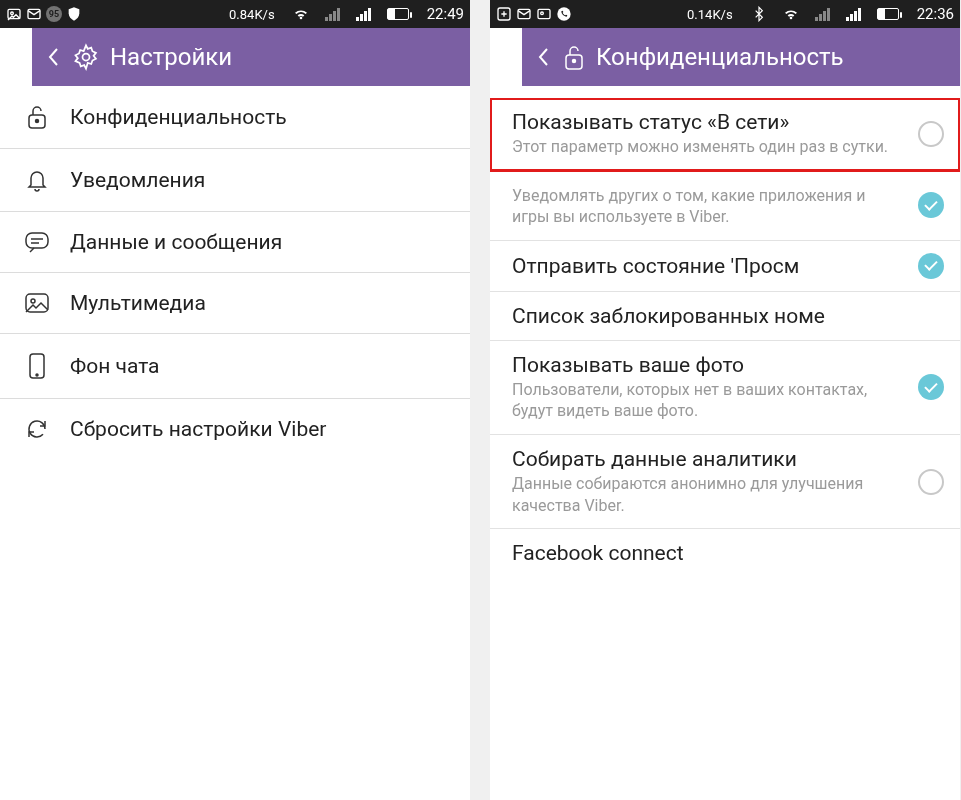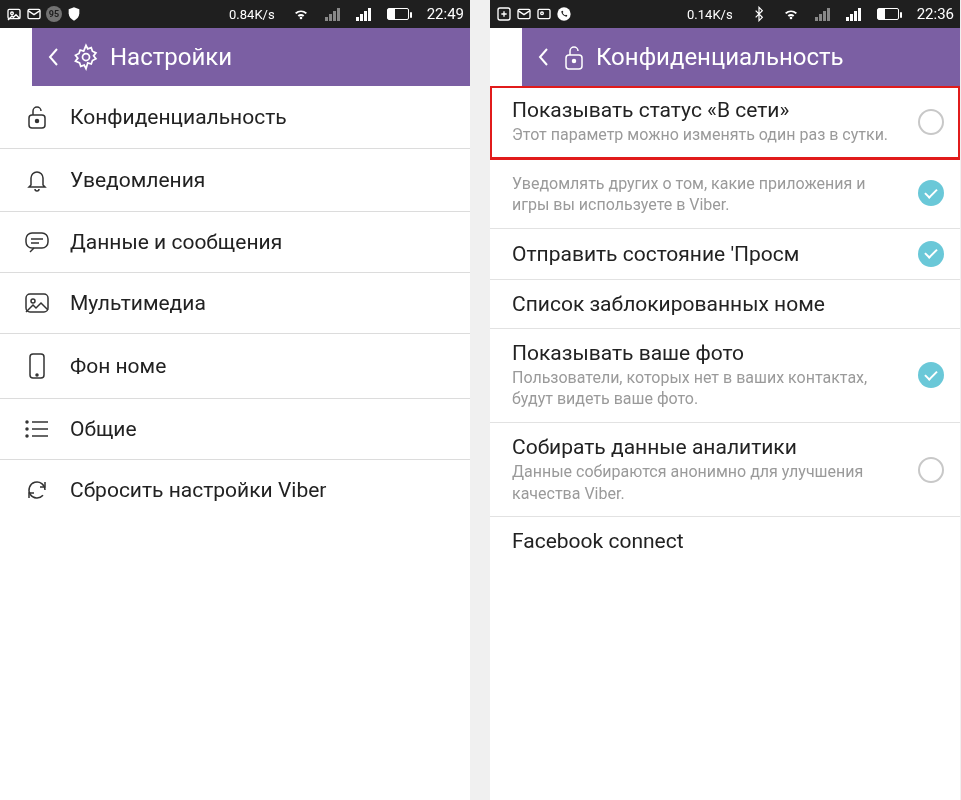--- a/index.html
+++ b/index.html
@@ -61,20 +61,21 @@
     padding: 18px 22px;
     border-bottom: 1px solid #dcdcdc;
     font-size: 21px;
     color: #222;
   }
   .settings-item .iconwrap { width: 30px; display:flex; justify-content:center; }
   .privacy-list {
     flex: 1;
     overflow: hidden;
     background: #fff;
+    margin-top: 12px;
   }
   .p-item {
     border-bottom: 1px solid #e2e2e2;
     padding: 12px 16px 12px 22px;
     display: flex;
     align-items: center;
     gap: 12px;
     position: relative;
   }
   .p-item .textcol { flex: 1; min-width: 0; }
@@ -223,34 +224,21 @@
         </span>
       <span>Мультимедиа</span>
     </div>
     <div class="settings-item">
       <span class="iconwrap">
           <svg width="20" height="28" viewBox="0 0 20 28" fill="none" stroke="#333" stroke-width="1.5">
             <rect x="3" y="2" width="14" height="24" rx="3"></rect>
             <circle cx="10" cy="23" r="1" fill="#333"></circle>
           </svg>
         </span>
-      <span>Фон номе</span>
-    </div>
-    <div class="settings-item">
-      <span class="iconwrap">
-          <svg width="26" height="20" viewBox="0 0 26 20" fill="none" stroke="#333" stroke-width="1.5">
-            <circle cx="3" cy="3" r="1" fill="#333"></circle>
-            <path d="M8 3h16"></path>
-            <circle cx="3" cy="10" r="1" fill="#333"></circle>
-            <path d="M8 10h16"></path>
-            <circle cx="3" cy="17" r="1" fill="#333"></circle>
-            <path d="M8 17h16"></path>
-          </svg>
-        </span>
-      <span>Общие</span>
+      <span>Фон чата</span>
     </div>
     <div class="settings-item" style="border-bottom:none;">
       <span class="iconwrap">
           <svg width="24" height="24" viewBox="0 0 24 24" fill="none" stroke="#333" stroke-width="1.5">
             <path d="M20 12a8 8 0 10-2 5.3"></path>
             <path d="M20 4v5h-5"></path>
             <path d="M4 20v-5h5"></path>
           </svg>
         </span>
       <span>Сбросить настройки Viber</span>

